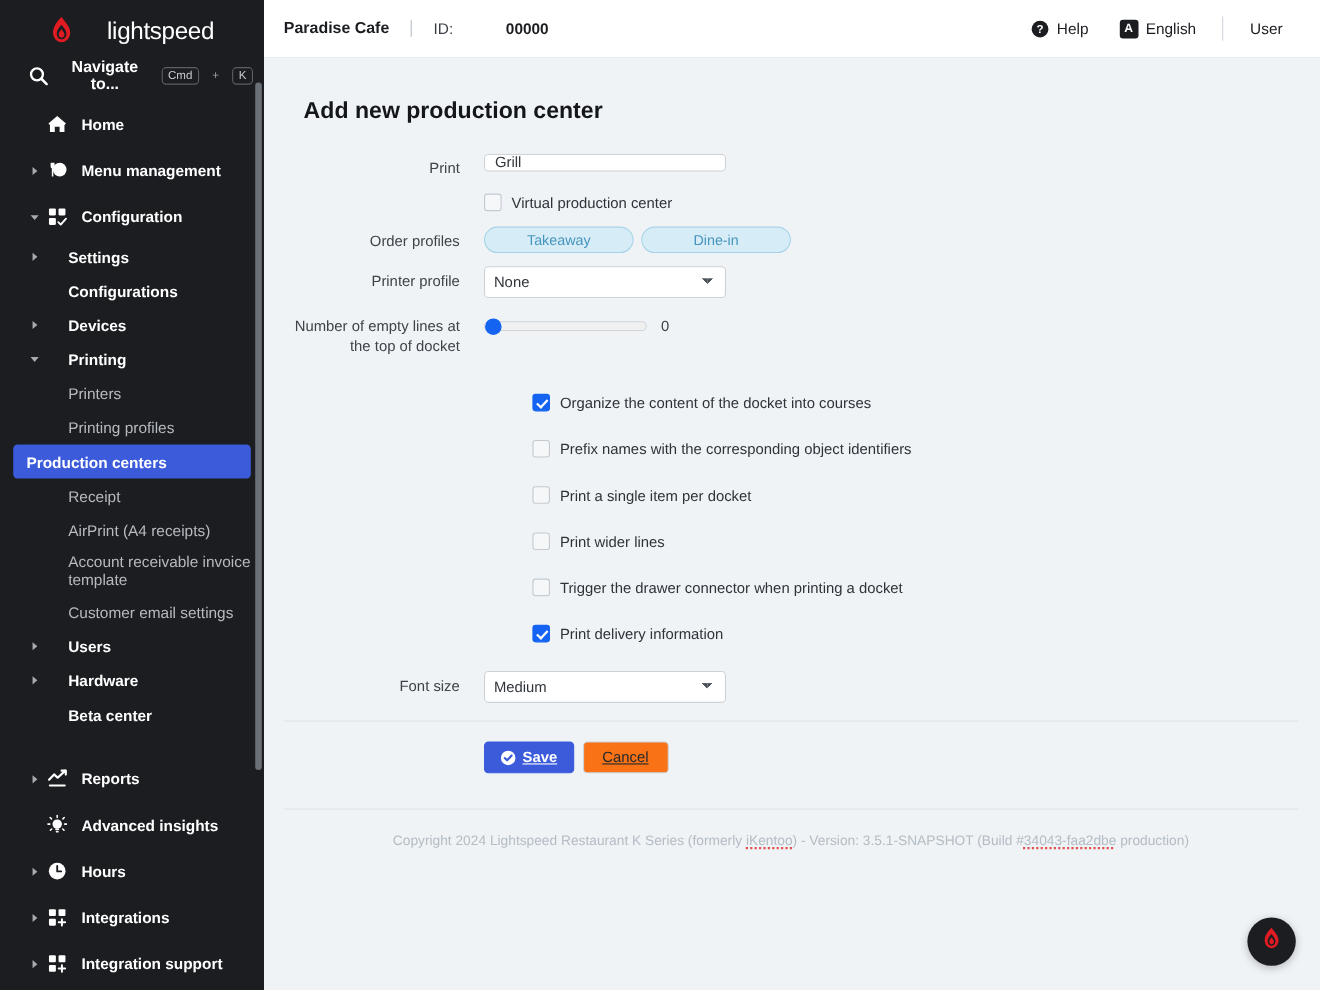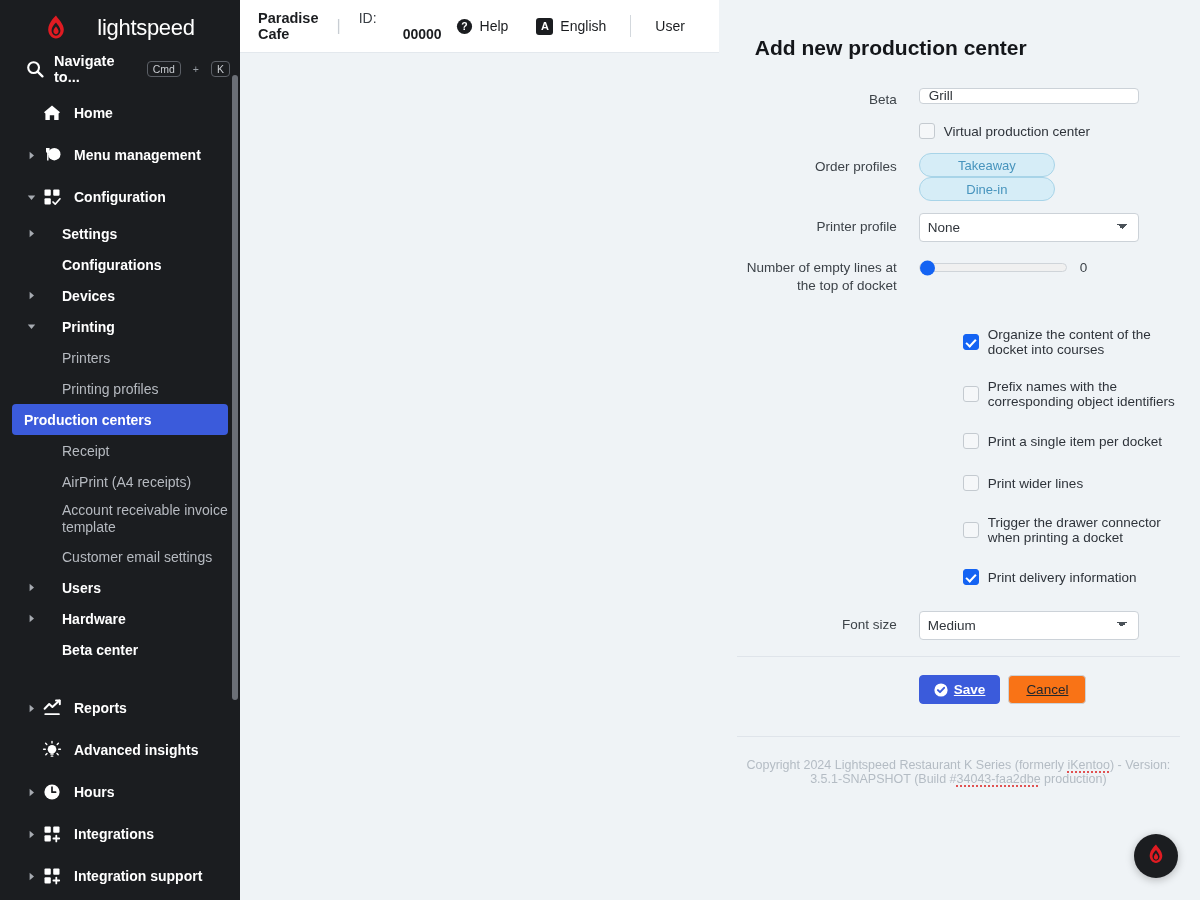--- a/index.html
+++ b/index.html
@@ -35,20 +35,21 @@
     font-size: 22px;
     font-weight: 400;
     letter-spacing: -0.3px;
     margin-left: 23px;
   }
   .nav-search {
     display: flex; align-items: center;
     padding: 4px 10px 4px 26px;
     height: 34px;
     gap: 10px;
+    text-align: center;
   }
   .nav-search .sicon { width: 18px; height: 18px; flex: 0 0 18px; }
   .nav-search .slabel {
     color: #ffffff; font-size: 14.5px; font-weight: 700;
     flex: 1;
   }
   .kbd {
     border: 1px solid #5b5f66; border-radius: 4px;
     color: #c9ccd1; font-size: 10.5px;
     padding: 2px 5px; line-height: 1;
@@ -111,21 +112,21 @@
     right: 2px; top: 75px;
     width: 6px; height: 625px;
     background: #6b6f76;
     border-radius: 3px;
   }
 
   
   .main {
     flex: 1; height: 900px;
     background: #eff3f6;
-    display: flex; flex-direction: row;
+    display: flex; flex-direction: column;
     position: relative;
     overflow: hidden;
   }
   .topbar {
     height: 53px; background: #ffffff;
     display: flex; align-items: center;
     padding: 0 20px 0 18px;
     flex: 0 0 53px;
     border-bottom: 1px solid #e3e8ed;
   }
@@ -595,21 +596,21 @@
         </div>
       </div>
     </header>
 
     <div class="content">
       <div class="page-inner">
 
         <h1 class="page-title">Add new production center</h1>
 
         <div class="form-row">
-          <div class="form-label">Beta</div>
+          <div class="form-label">Print</div>
           <div class="form-field">
             <input class="text-input" type="text" value="Grill" style="">
           </div>
         </div>
 
         <div class="form-row">
           <div class="form-label"></div>
           <div class="form-field">
             <div class="cb-line">
               <span class="cbox" id="cb-virtual"></span>

